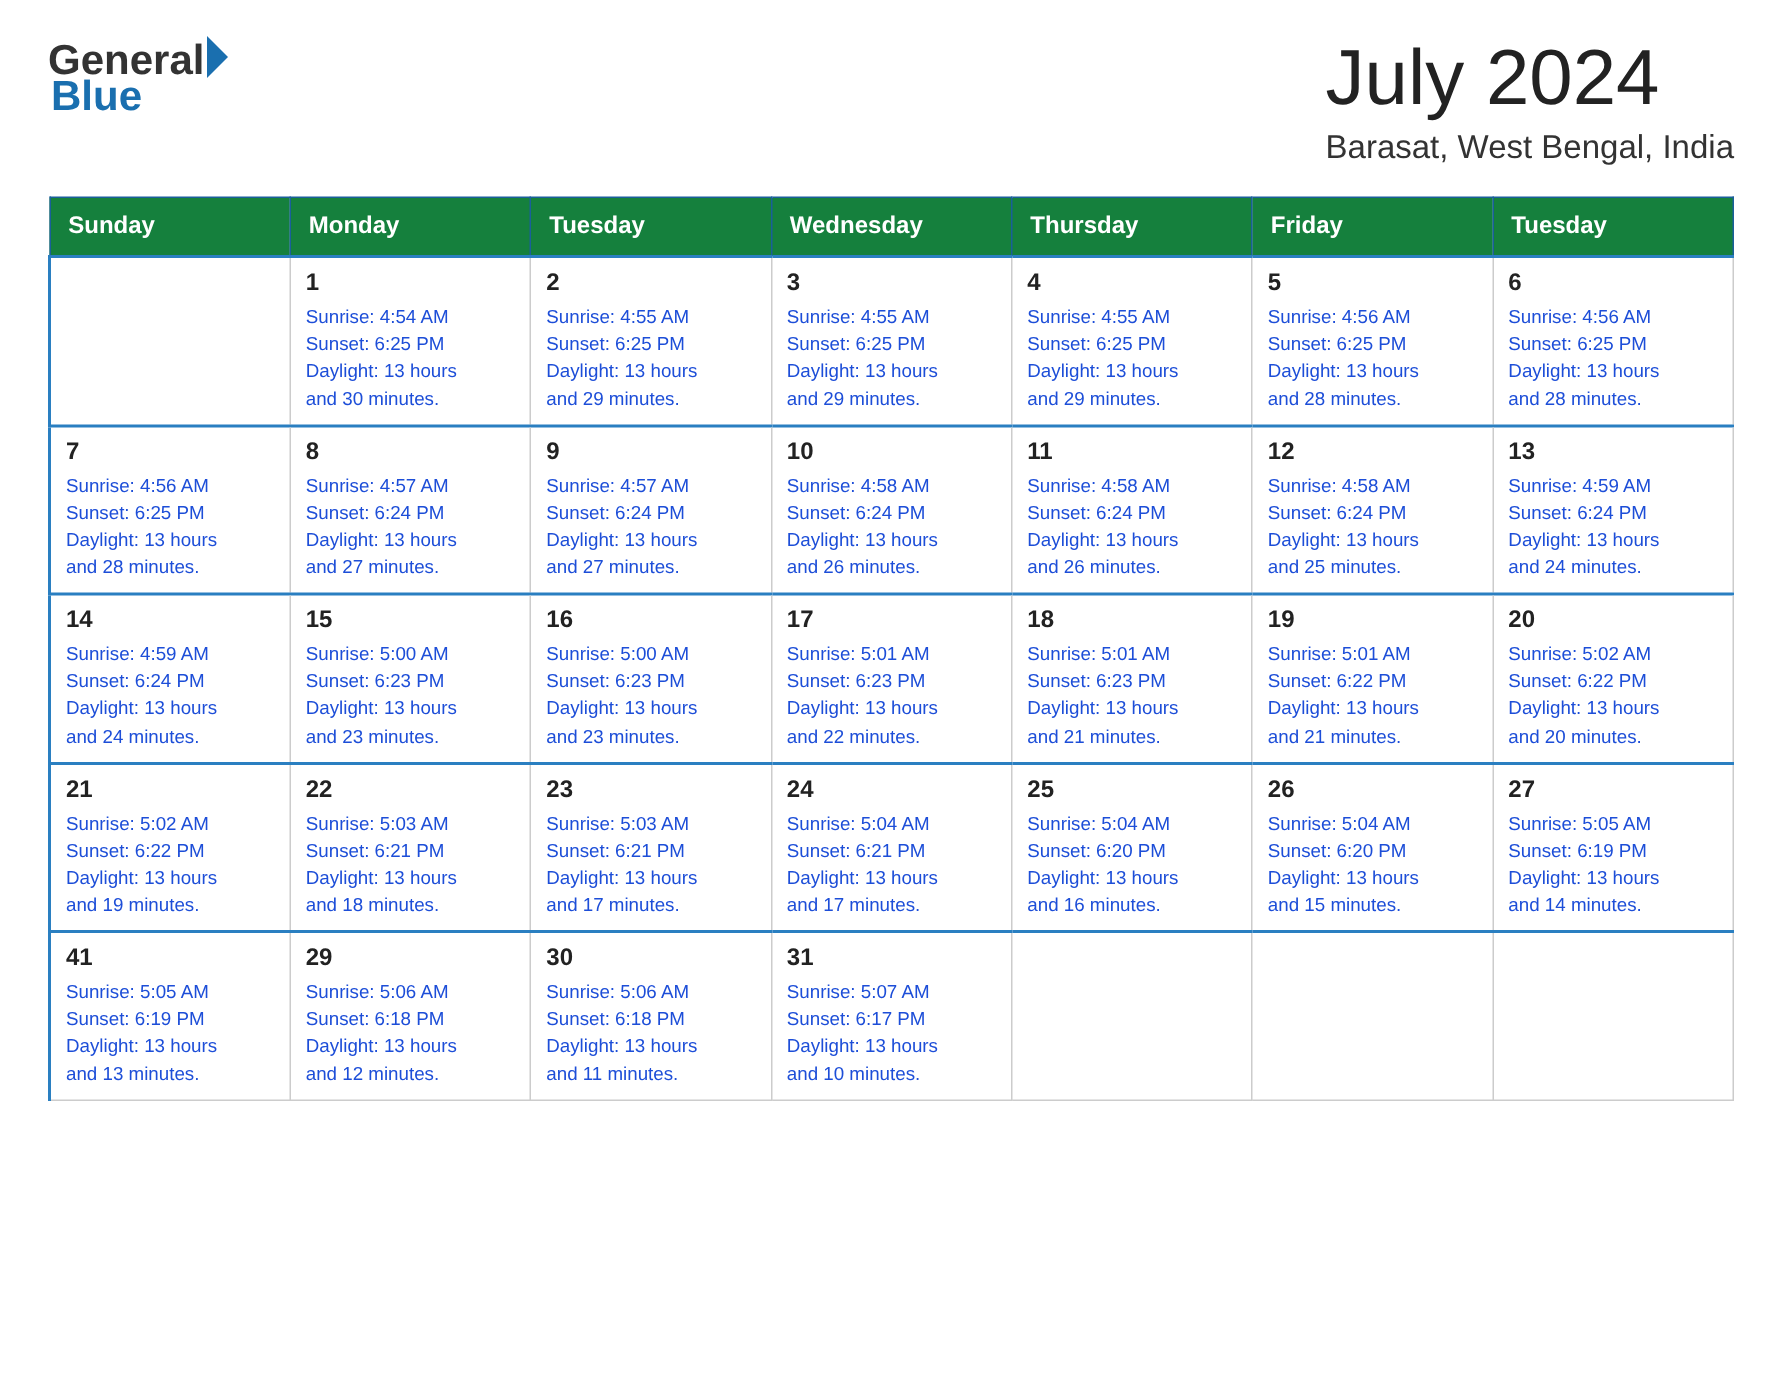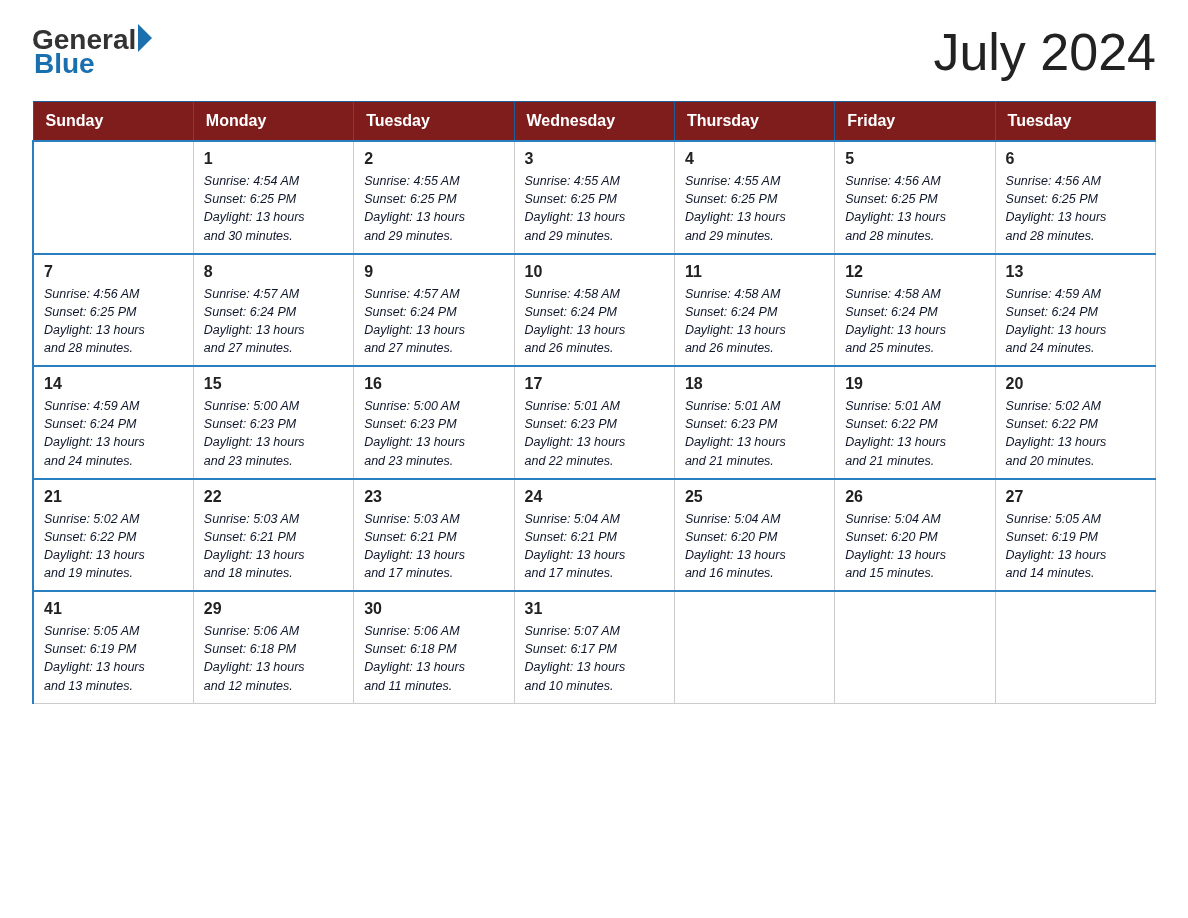--- a/index.html
+++ b/index.html
@@ -58,21 +58,21 @@
     .location {
       font-size: 22px;
       color: #333;
       margin-top: 4px;
     }
     .calendar {
       width: 100%;
       border-collapse: collapse;
     }
     .calendar th {
-      background: #7f1d1d;
+      background: #15803d;
       color: #fff;
       font-size: 16px;
       font-weight: bold;
       padding: 10px 12px;
       text-align: left;
       border: 1px solid #1a5f9a;
     }
     .calendar td {
       vertical-align: top;
       padding: 8px 10px;
@@ -85,23 +85,22 @@
     }
     .day-number {
       font-size: 16px;
       font-weight: bold;
       color: #222;
       display: block;
       margin-bottom: 4px;
     }
     .day-info {
       font-size: 12.5px;
-      color: #0f172a;
+      color: #1d4ed8;
       line-height: 1.45;
-      font-style: italic;
     }
     .calendar tr td:first-child {
       border-left: 2px solid #2a7fc1;
     }
     .week-row td {
       border-top: 2px solid #2a7fc1;
     }
     .empty-cell {
       background: #fff;
     }
@@ -112,20 +111,21 @@
 <div class="header">
   <div class="logo-wrapper">
     <div class="logo-top">
       <span class="logo-text-general">General</span>
       <div class="logo-triangle"></div>
     </div>
     <div class="logo-bottom">Blue</div>
   </div>
   <div class="title-section">
     <div class="month-year">July 2024</div>
+    <div class="location">Barasat, West Bengal, India</div>
   </div>
 </div>
 
 <table class="calendar">
   <thead>
     <tr>
     <th>Sunday</th>
         <th>Monday</th>
         <th>Tuesday</th>
         <th>Wednesday</th>

